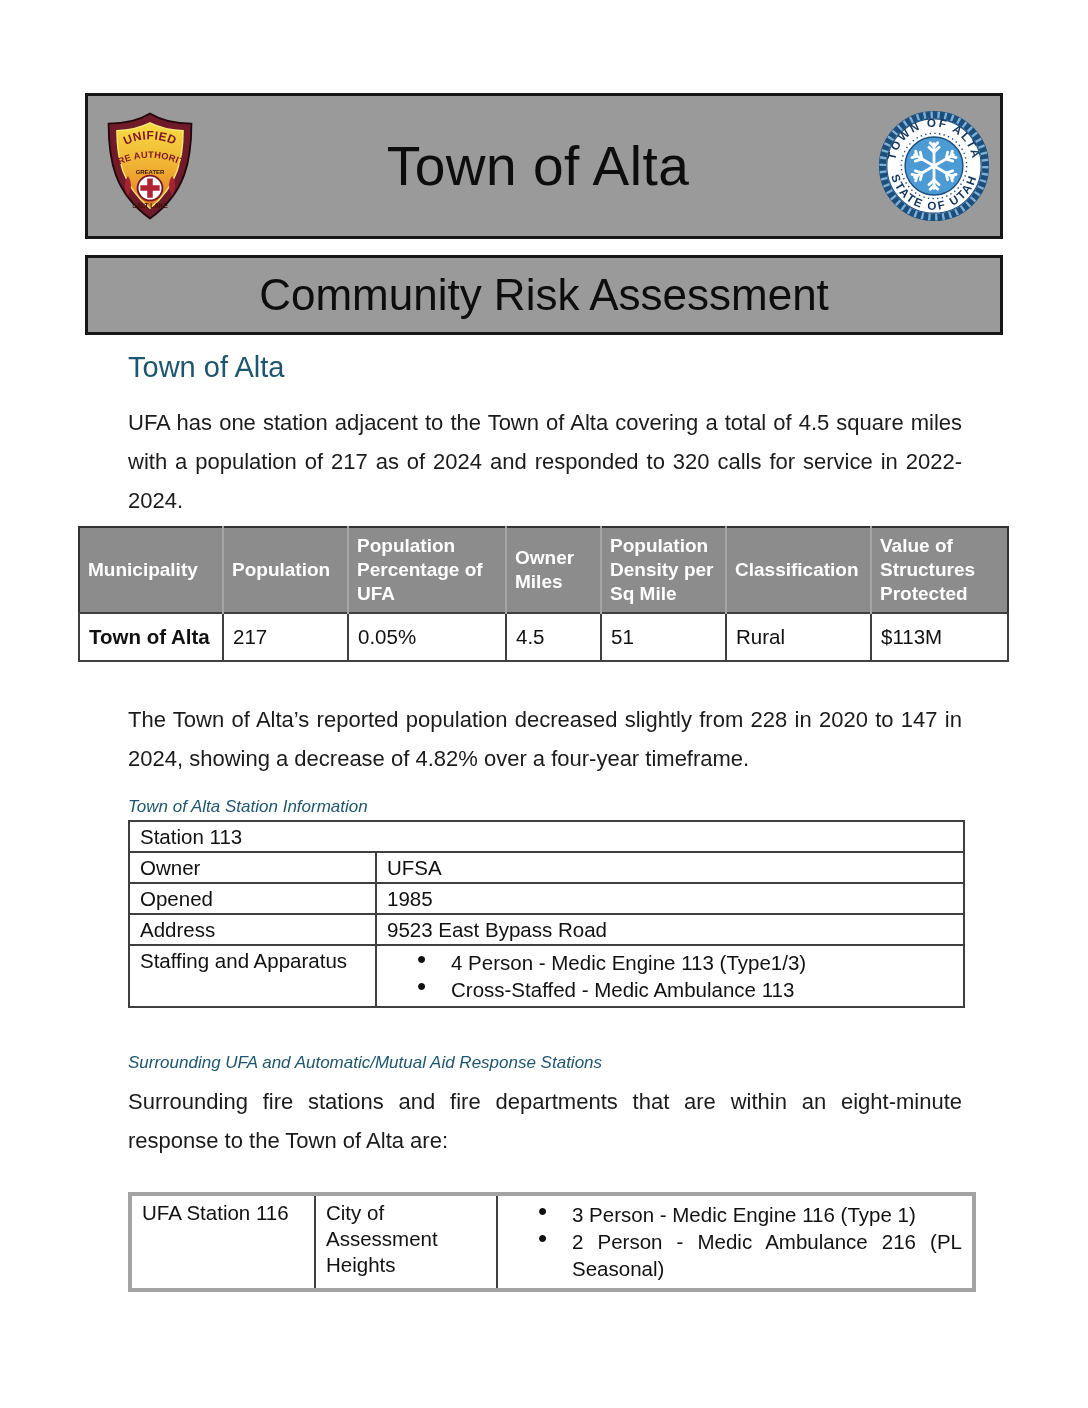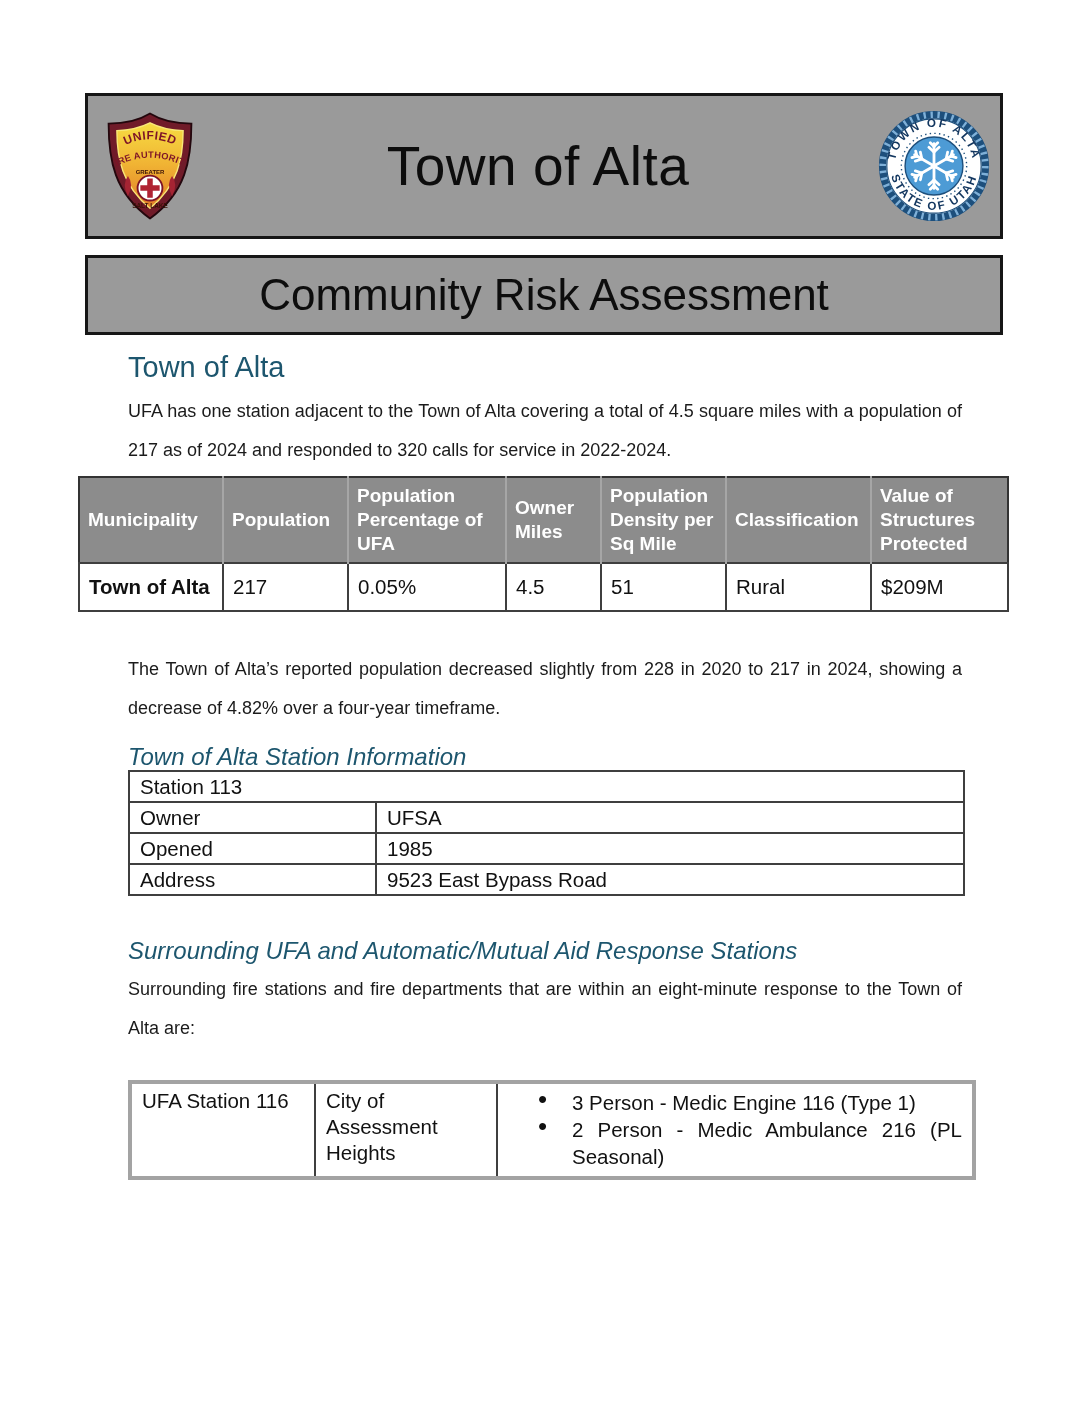--- a/index.html
+++ b/index.html
@@ -19,24 +19,24 @@
   }
   .banner-sub-title{font-size:44px;color:#0d0d0d;text-align:center;}
   .logo-wrap{width:112px;display:flex;justify-content:center;align-items:center;}
   .logo-wrap.left{margin-left:14px;width:96px;}
   .logo-wrap.right{margin-right:10px;}
   
   .h-teal{
     margin:17px 0 0 128px;font-size:29px;font-weight:400;color:#1d566e;line-height:31px;
   }
   .h-italic{
-    margin:16px 0 0 128px;font-size:24px;font-style:italic;color:#1d566e;line-height:26px;
+    margin:16px 0 0 128px;font-size:17px;font-style:italic;color:#1d566e;line-height:26px;
   }
   .para{
-    margin:9px 126px 0 128px;font-size:18px;line-height:39px;text-align:justify;color:#1b1b1b;
+    margin:20px 126px 0 128px;font-size:22px;line-height:39px;text-align:justify;color:#1b1b1b;
   }
   .para.mt-lg{margin-top:38px;}
   .para.mt-sm{margin-top:6px;}
   
   table{border-collapse:collapse;table-layout:fixed;}
   .muni-table{margin:6px 0 0 78px;width:929px;border:2px solid #333333;}
   .muni-table th{
     background:#8c8c8c;color:#ffffff;font-size:19px;font-weight:bold;text-align:left;
     padding:6px 8px;vertical-align:middle;border-right:2px solid #a6a6a6;line-height:24px;
   }
@@ -168,26 +168,26 @@
       </tr>
     </thead>
     <tbody>
       <tr>
         <td class="cell-bold">Town of Alta</td>
         <td>217</td>
         <td>0.05%</td>
         <td>4.5</td>
         <td>51</td>
         <td>Rural</td>
-        <td>$209M</td>
+        <td>$113M</td>
       </tr>
     </tbody>
   </table>
 
-  <p class="para mt-lg">The Town of Alta’s reported population decreased slightly from 228 in 2020 to 217 in 2024, showing a decrease of 4.82% over a four-year timeframe.</p>
+  <p class="para mt-lg">The Town of Alta’s reported population decreased slightly from 228 in 2020 to 147 in 2024, showing a decrease of 4.82% over a four-year timeframe.</p>
 
   <div class="h-italic">Town of Alta Station Information</div>
 
   <table class="station-table">
     <colgroup>
         <col style="width:247px">
         <col style="width:588px">
       </colgroup>
     <tbody>
       <tr>
@@ -197,20 +197,29 @@
         <td>Owner</td>
         <td>UFSA</td>
       </tr>
       <tr>
         <td>Opened</td>
         <td>1985</td>
       </tr>
       <tr>
         <td>Address</td>
         <td>9523 East Bypass Road</td>
+      </tr>
+      <tr>
+        <td>Staffing and Apparatus</td>
+        <td>
+          <ul class="blist">
+            <li>4 Person - Medic Engine 113 (Type1/3)</li>
+            <li>Cross-Staffed - Medic Ambulance 113</li>
+          </ul>
+        </td>
       </tr>
     </tbody>
   </table>
 
   <div class="h-italic" style="margin-top:42px;">Surrounding UFA and Automatic/Mutual Aid Response Stations</div>
 
   <p class="para mt-sm">Surrounding fire stations and fire departments that are within an eight-minute response to the Town of Alta are:</p>
 
   <table class="surround-table">
     <colgroup>

